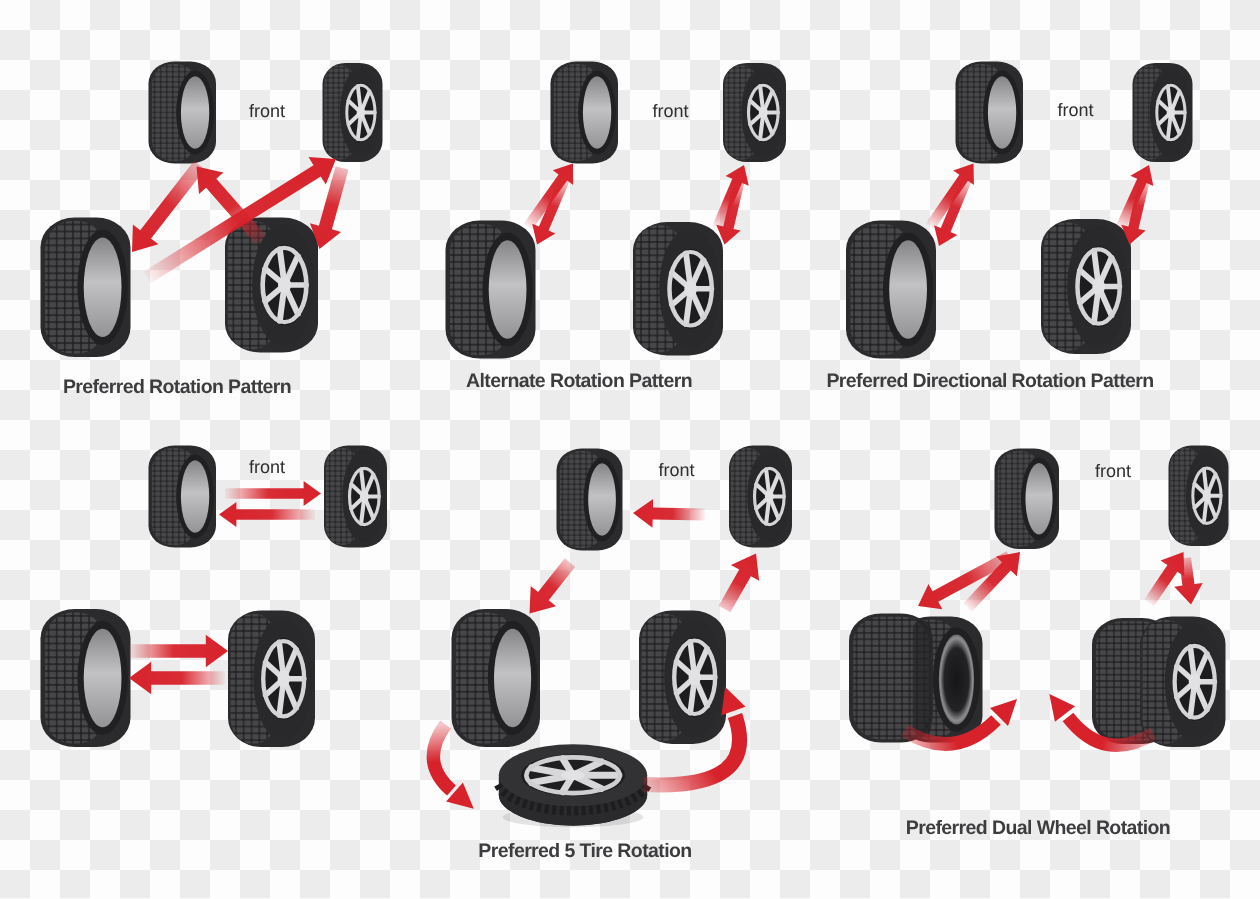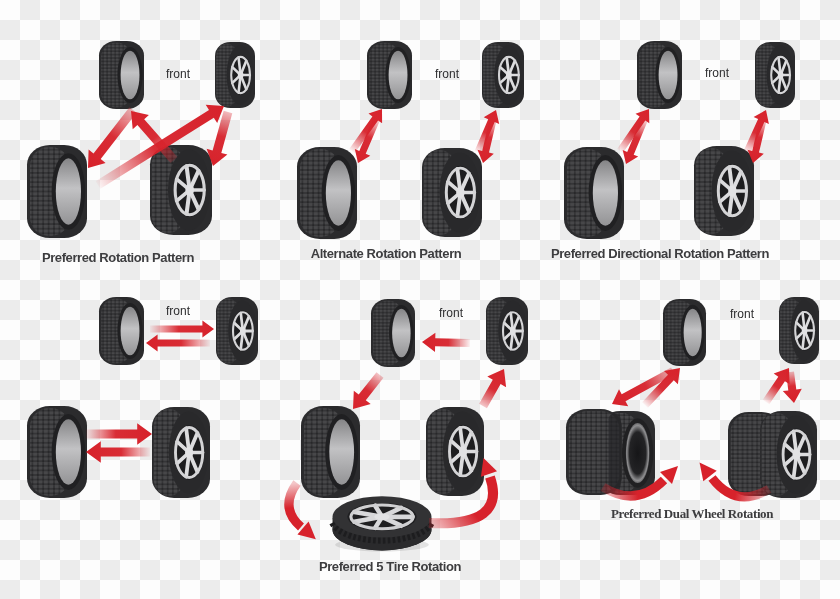--- a/index.html
+++ b/index.html
@@ -324,14 +324,14 @@
   <div class="front-label" style="left:447px;top:67px;">front</div>
   <div class="front-label" style="left:717px;top:66px;">front</div>
   <div class="front-label" style="left:178px;top:304px;">front</div>
   <div class="front-label" style="left:451px;top:306px;">front</div>
   <div class="front-label" style="left:742px;top:307px;">front</div>
 
   <div class="caption" style="left:118px;top:250px;">Preferred Rotation Pattern</div>
   <div class="caption" style="left:660px;top:246px;">Preferred Directional Rotation Pattern</div>
   <div class="caption" style="left:386px;top:246px;">Alternate Rotation Pattern</div>
   <div class="caption" style="left:390px;top:559px;">Preferred 5 Tire Rotation</div>
-  <div class="caption" style="left:692px;top:506px;font-family:Liberation Serif, serif;">Preferred Dual Wheel Rotation</div>
+  <div class="caption" style="left:692px;top:544px;">Preferred Dual Wheel Rotation</div>
 </div>
 
 </body></html>

